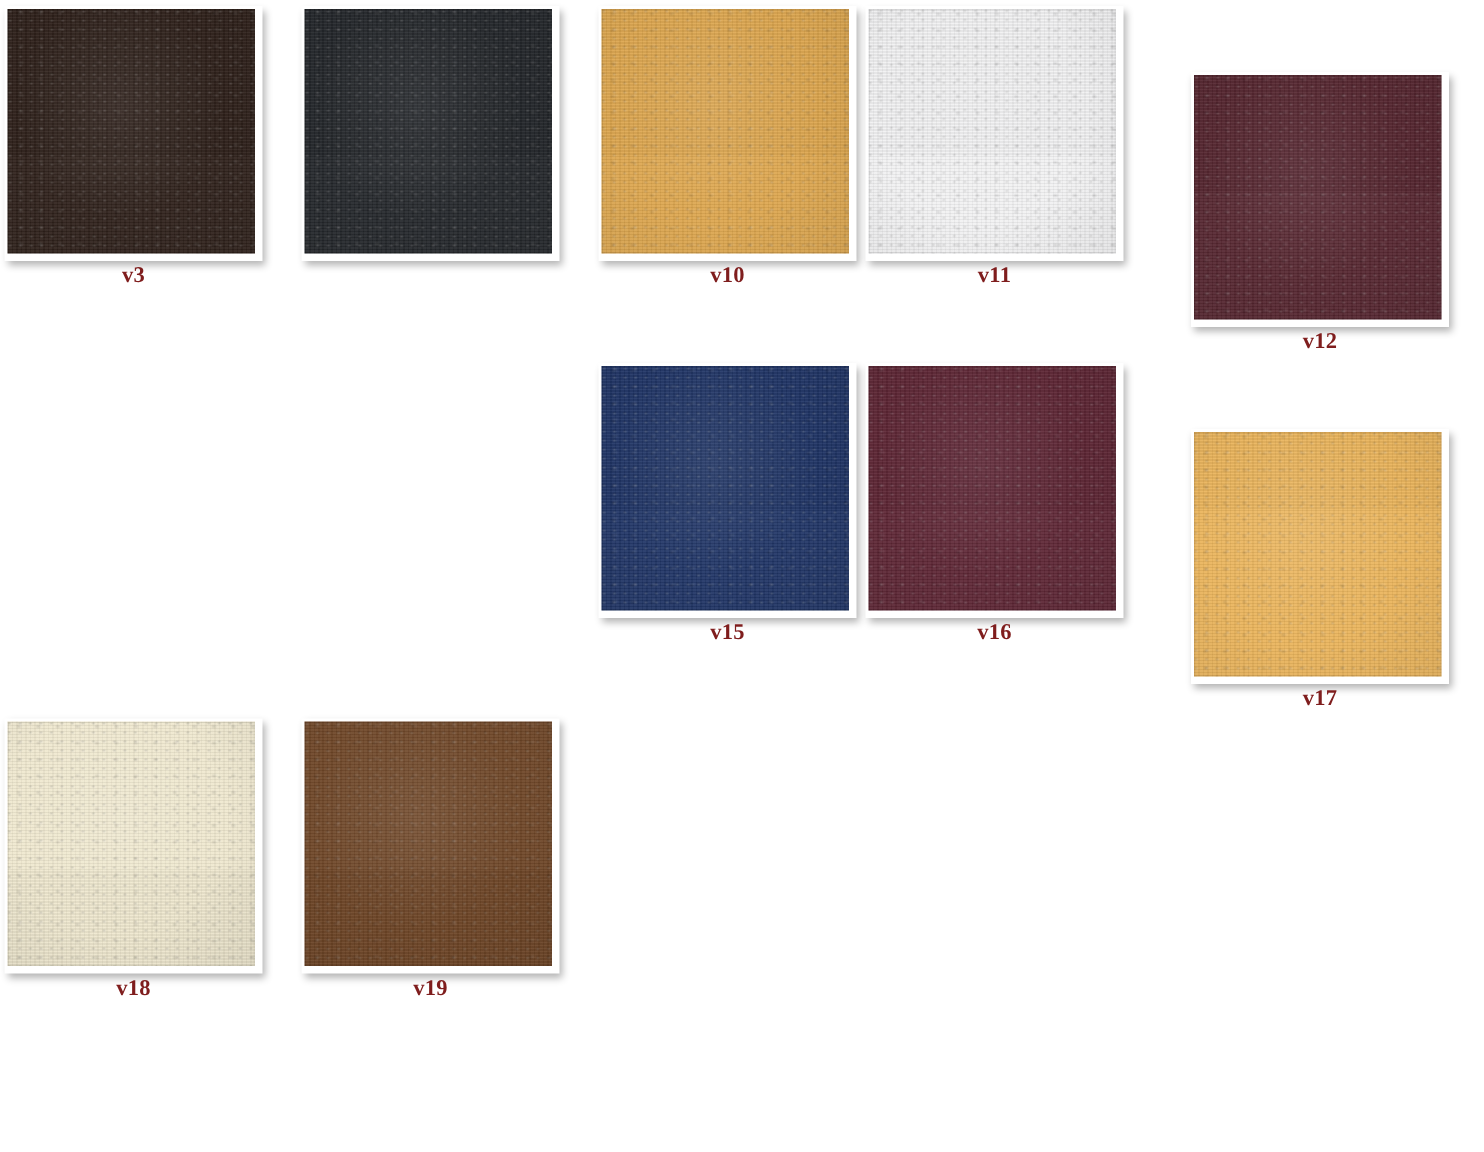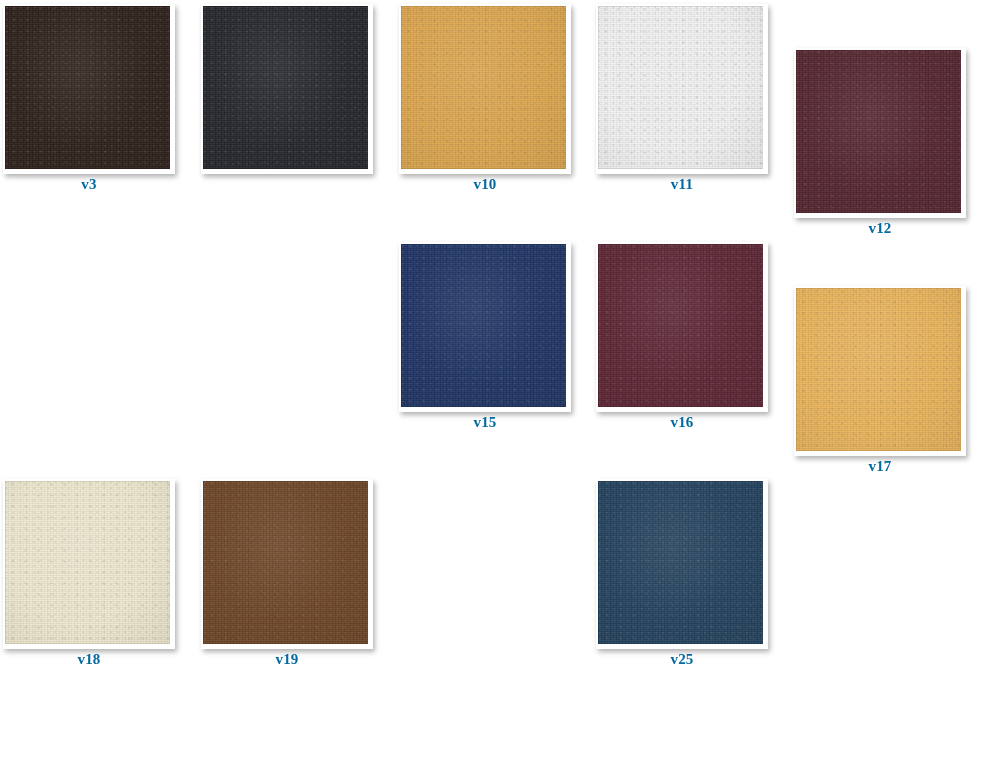--- a/index.html
+++ b/index.html
@@ -36,21 +36,21 @@
 
   .swatch-cell {
     position: absolute;
     top: 0;
     width: 178px;
     height: 200px;
   }
   .swatch-cell.col-0 { left: 0px; }
   .swatch-cell.col-1 { left: 198px; }
   .swatch-cell.col-2 { left: 396px; }
-  .swatch-cell.col-3 { left: 593px; }
+  .swatch-cell.col-3 { left: 574px; }
   .swatch-cell.col-4 { left: 791px; margin-top: 44px; }
 
   
   .swatch-mat {
     position: absolute;
     left: 3px;
     top: 4px;
     width: 172px;
     height: 170px;
     background: #ffffff;
@@ -98,21 +98,21 @@
   .swatch-label {
     position: absolute;
     left: 0;
     top: 175px;
     width: 178px;
     text-align: center;
     font-family: "Liberation Serif", "DejaVu Serif", serif;
     font-weight: bold;
     font-size: 15px;
     letter-spacing: 0.2px;
-    color: #0369a1;
+    color: #7f1d1d;
     line-height: 18px;
     -webkit-font-smoothing: none;
   }
 </style>
 </head>
 <body>
 
 <div id="swatch-grid">
     <div class="swatch-row row-0">
       <div class="swatch-cell col-0">
@@ -171,20 +171,14 @@
           <div class="swatch-tile" style="background-color: rgb(239, 232, 207);"></div>
         </div>
         <div class="swatch-label">v18</div>
       </div>
       <div class="swatch-cell col-1">
         <div class="swatch-mat">
           <div class="swatch-tile" style="background-color: rgb(110, 69, 38);"></div>
         </div>
         <div class="swatch-label">v19</div>
       </div>
-      <div class="swatch-cell col-3">
-        <div class="swatch-mat">
-          <div class="swatch-tile" style="background-color: rgb(35, 66, 94);"></div>
-        </div>
-        <div class="swatch-label">v25</div>
-      </div>
     </div>
   </div>
 
 </body></html>

